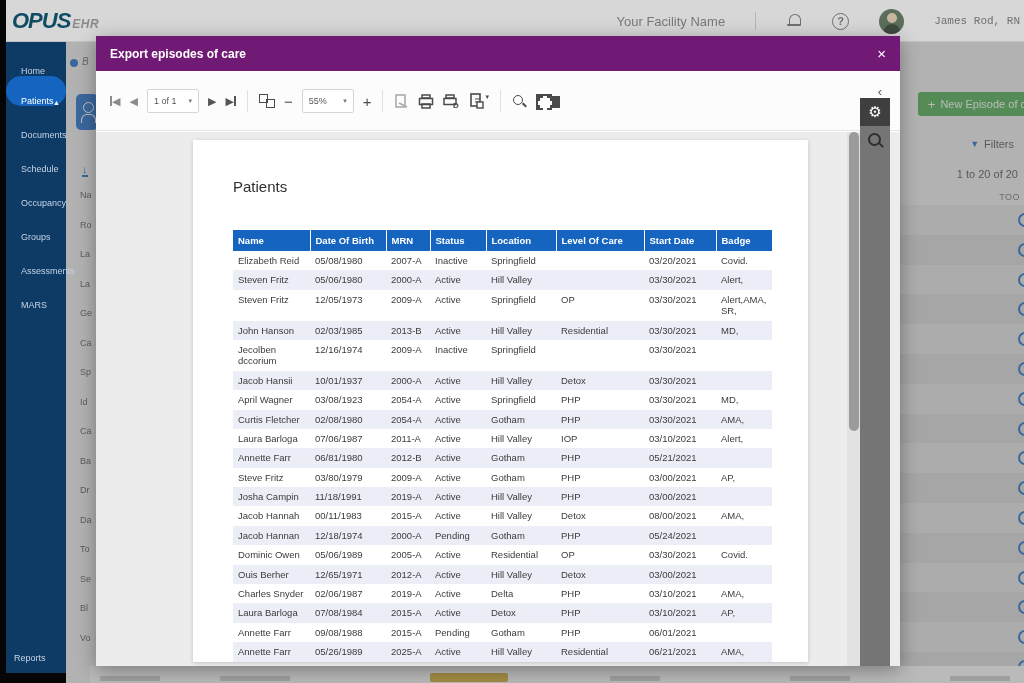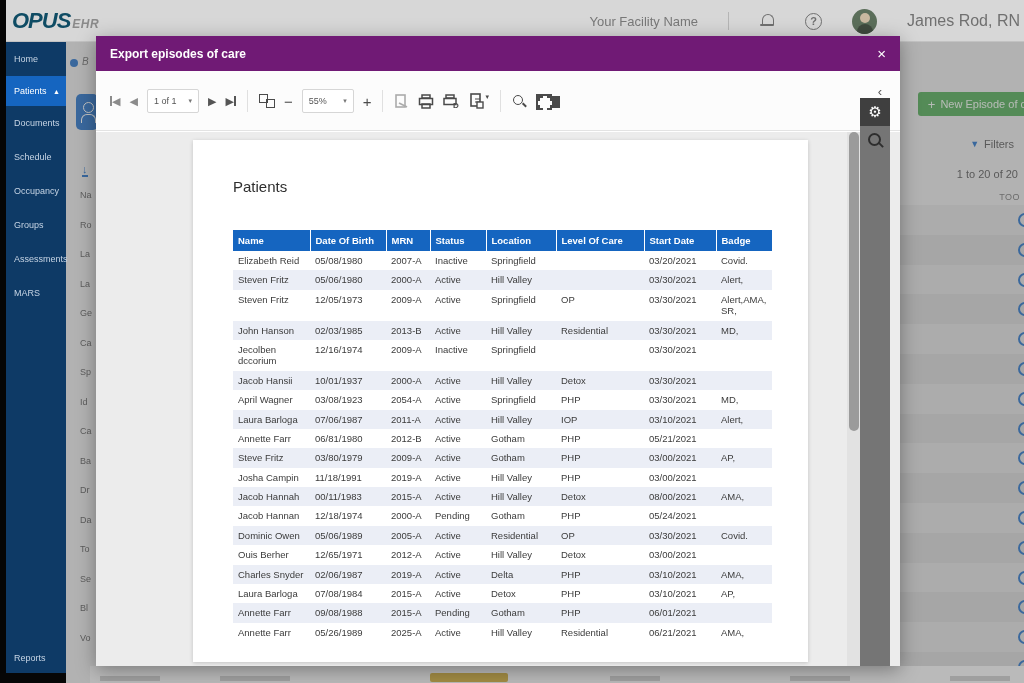--- a/index.html
+++ b/index.html
@@ -14,26 +14,26 @@
   #topbar-right { position:absolute; right:4px; top:0; height:42px; display:flex; align-items:center; gap:30px; color:#6f6f6f; }
   .facility { font-size:13px; color:#787878; }
   .tb-sep { width:1px; height:18px; background:#b5b5b5; }
   .bell { width:16px; height:16px; position:relative; }
   .bell::before { content:""; position:absolute; left:3px; top:1px; width:10px; height:10px; border:1.6px solid #6f6f6f; border-bottom:none; border-radius:6px 6px 0 0; }
   .bell::after { content:""; position:absolute; left:1px; top:11px; width:14px; height:2px; background:#6f6f6f; border-radius:1px; }
   .help-circle { width:17px; height:17px; border:1.6px solid #6f6f6f; border-radius:50%; font-size:11px; display:flex; align-items:center; justify-content:center; color:#6f6f6f; font-weight:bold; }
   .avatar { width:25px; height:25px; border-radius:50%; background:#5b6e5a; position:relative; overflow:hidden; }
   .avatar::before { content:""; position:absolute; left:7.5px; top:4px; width:10px; height:10px; border-radius:50%; background:#c9b8a0; }
   .avatar::after { content:""; position:absolute; left:4.5px; top:15px; width:16px; height:10px; border-radius:8px 8px 0 0; background:#3f4a3e; }
-  .username { font-size:16px; color:#707070; white-space:nowrap; }
+  .username { font-size:11px; color:#707070; white-space:nowrap;font-family:Liberation Mono, monospace; }
 
   
   #left-edge { position:absolute; left:0; top:0; width:6px; height:683px; background:#050505; z-index:4; }
   #sidebar { position:absolute; left:6px; top:42px; width:60px; height:641px; background:#0e3a66; z-index:3; }
-  .side-item { position:relative; height:34px; display:flex; align-items:center; padding-left:8px; font-size:9px; color:#c6d4e4; cursor:pointer; }
+  .side-item { position:relative; height:34px; display:flex; align-items:flex-end; padding-left:15px; font-size:9px; color:#c6d4e4; cursor:pointer;border-radius:17px; }
   .side-item.active { background:#1565c0; color:#ffffff; height:30px; }
   .side-item .caret { position:absolute; right:6px; font-size:7px; color:#ffffff; }
   #side-footer { position:absolute; left:0; bottom:20px; width:100%; padding-left:8px; font-size:9px; color:#c6d4e4; cursor:pointer; }
   #sidebar-bottom-black { position:absolute; left:0; bottom:0; width:66px; height:10px; background:#060606; z-index:4; }
 
   
   #bg-content { position:absolute; left:66px; top:42px; width:958px; height:641px; background:#e4e4e4; z-index:1; }
   .bg-dot { position:absolute; left:4px; top:17px; width:8px; height:8px; border-radius:50%; background:#1565c0; }
   .bg-frag { position:absolute; left:16px; top:14px; font-size:10px; color:#666; font-style:italic; }
   .bg-bluebtn { position:absolute; left:10px; top:52px; width:22px; height:36px; background:#1565c0; border-radius:5px; }
@@ -418,20 +418,30 @@
                 <td>April Wagner</td>
                 <td>03/08/1923</td>
                 <td>2054-A</td>
                 <td>Active</td>
                 <td>Springfield</td>
                 <td>PHP</td>
                 <td>03/30/2021</td>
                 <td>MD,</td>
               </tr>
               <tr>
+                <td>Curtis Fletcher</td>
+                <td>02/08/1980</td>
+                <td>2054-A</td>
+                <td>Active</td>
+                <td>Gotham</td>
+                <td>PHP</td>
+                <td>03/30/2021</td>
+                <td>AMA,</td>
+              </tr>
+              <tr>
                 <td>Laura Barloga</td>
                 <td>07/06/1987</td>
                 <td>2011-A</td>
                 <td>Active</td>
                 <td>Hill Valley</td>
                 <td>IOP</td>
                 <td>03/10/2021</td>
                 <td>Alert,</td>
               </tr>
               <tr>

